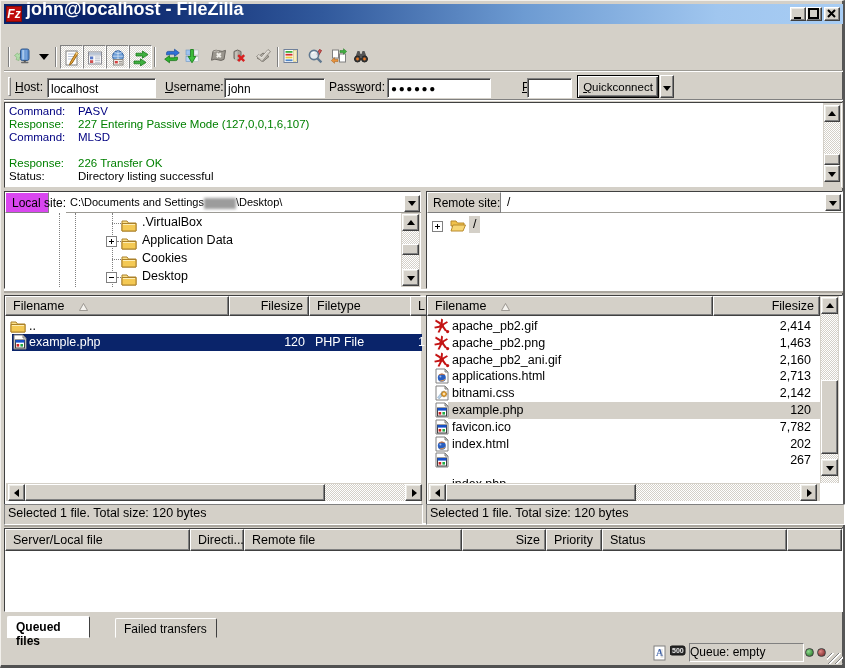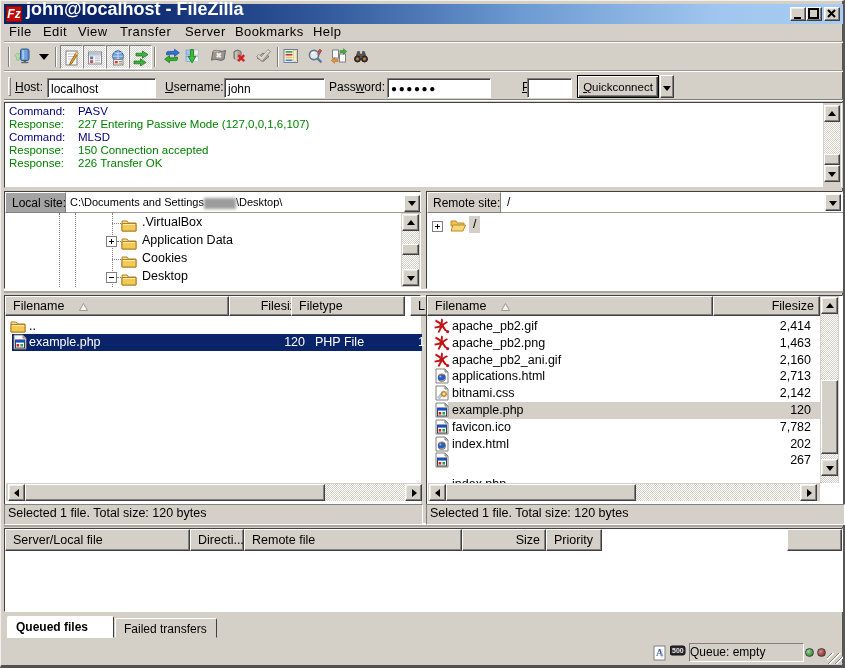--- a/index.html
+++ b/index.html
@@ -80,29 +80,20 @@
           <rect x="3" y="9" width="7" height="2" fill="#000"></rect>
         </svg></div>
     <div class="abs capbtn" style="left:802px;"><svg width="14" height="12">
           <rect x="2" y="1" width="9" height="9" fill="none" stroke="#000" stroke-width="2"></rect>
         </svg></div>
     <div class="abs capbtn" style="left:820px;"><svg width="14" height="12">
           <path d="M3 2 L10 9 M10 2 L3 9" stroke="#000" stroke-width="2"></path>
         </svg></div>
   </div>
 
-  <div id="menubar" class="abs">
-    <span style="left:5px;">File</span>
-    <span style="left:39px;">Edit</span>
-    <span style="left:74px;">View</span>
-    <span style="left:116px;">Transfer</span>
-    <span style="left:181px;">Server</span>
-    <span style="left:231px;">Bookmarks</span>
-    <span style="left:309px;">Help</span>
-  </div>
 
   <div id="toolbar" class="abs">
     <div class="sep" style="left:4px;"></div>
     <div class="ticon" style="left:10px;" id="ic-sitemgr"><svg width="16" height="16" viewBox="0 0 16 16">
           <path d="M0.5 7.5 l3 -2.5 1 1.5 2.5 -2 0.5 5 -2 -0.5 -0.5 3.5 -3 -1 1 -2 z" fill="#b2ddaa" stroke="#7ab070" stroke-width="0.6"></path>
           <rect x="6.5" y="1" width="8.5" height="11.5" rx="1.8" fill="#5b8fd0" stroke="#33598c"></rect>
           <rect x="8.2" y="2" width="2.2" height="9.5" fill="#a8c8ec"></rect>
           <rect x="11.4" y="2" width="1.4" height="9.5" fill="#7fa8dc"></rect>
           <rect x="9.8" y="12.5" width="2" height="1.5" fill="#555"></rect>
           <rect x="7" y="13.8" width="7.5" height="1.4" rx="0.7" fill="#6a6a6a"></rect>
@@ -215,36 +206,36 @@
     <div class="abs" style="left:573px;top:4px;width:82px;height:23px;background:#d4d0c8;border:1px solid #000;box-shadow:inset 1px 1px 0 #fff,inset -1px -1px 0 #404040,inset -2px -2px 0 #808080;text-align:center;line-height:22px;font-size:11.5px;"><u>Q</u>uickconnect</div>
     <div class="abs" style="left:656px;top:4px;width:14px;height:23px;background:#d4d0c8;border:1px solid;border-color:#fff #404040 #404040 #fff;box-shadow:inset -1px -1px 0 #808080;">
         <div class="tri down" style="left:2px;top:10px;"></div>
       </div>
   </div>
 
   <div id="log" class="abs">
     <div class="line c-cmd" style="top:2px;"><span class="lbl">Command:</span>PASV</div>
     <div class="line c-resp" style="top:15px;"><span class="lbl">Response:</span>227 Entering Passive Mode (127,0,0,1,6,107)</div>
     <div class="line c-cmd" style="top:28px;"><span class="lbl">Command:</span>MLSD</div>
-    <div class="line c-resp" style="top:41px;"><span class="lbl">Response:</span>150 Connection accepted</div>
     <div class="line c-resp" style="top:54px;"><span class="lbl">Response:</span>226 Transfer OK</div>
+    <div class="line" style="top:67px;"><span class="lbl">Status:</span>Directory listing successful</div>
     <div class="abs" style="left:818px;top:0;width:18px;height:84px;background:#d4d0c8;">
       <div class="sbbtn" style="left:1px;top:2px;width:16px;height:17px;">
           <div class="tri up" style="left:3px;top:5px;"></div>
         </div>
       <div class="track" style="left:1px;top:19px;width:16px;height:60px;"></div>
       <div class="thumb" style="left:1px;top:51px;width:16px;height:11px;"></div>
       <div class="sbbtn" style="left:1px;top:62px;width:16px;height:17px;">
           <div class="tri down" style="left:3px;top:6px;"></div>
         </div>
     </div>
   </div>
 
   <div class="abs" style="left:3px;top:190px;width:417px;height:98px;border:1px solid;border-color:#404040 #fff #fff #404040;background:#fff;">
-    <div class="abs" style="left:0;top:0;width:61px;height:21px;background:#a3a3a3;line-height:20px;padding-left:6px;white-space:nowrap;border:1px solid;border-color:#fff #808080 #808080 #fff;">Local site:</div>
+    <div class="abs" style="left:0;top:0;width:44px;height:21px;background:#d946ef;line-height:20px;padding-left:6px;white-space:nowrap;border:1px solid;border-color:#fff #808080 #808080 #fff;">Local site:</div>
     <div class="abs" style="left:61px;top:0;width:355px;height:21px;background:#fff;border-bottom:1px solid #9c9a94;line-height:20px;padding-left:4px;font-size:11px;white-space:nowrap;overflow:hidden;">C:\Documents and Settings<span style="display:inline-block;width:32px;height:11px;background:#9c9c9c;filter:blur(1.5px);vertical-align:middle;"></span>\Desktop\</div>
     <div class="combobtn" style="left:399px;top:3px;width:16px;height:17px;">
         <div class="tri down" style="left:3px;top:5px;"></div>
       </div>
   </div>
 
   <div class="abs" style="left:4px;top:212px;width:396px;height:74px;overflow:hidden;background:#fff;">
     <div class="dotv" style="left:54px;top:0;height:74px;"></div>
     <div class="dotv" style="left:70px;top:0;height:74px;"></div>
     <div class="dotv" style="left:107px;top:0;height:74px;"></div>
@@ -313,21 +304,21 @@
     <div class="treerow" style="left:42px;top:24px;background:#d4d0c8;padding:0 4px;height:17px;line-height:17px;">/</div>
   </div>
   <div class="abs" style="left:3px;top:288px;width:839px;height:4px;background:linear-gradient(#ffffff 0 2px,#aaa69e 2px 4px);"></div>
   <div class="abs" style="left:3px;top:522px;width:839px;height:4px;background:linear-gradient(#ffffff 0 2px,#aaa69e 2px 4px);"></div>
 
   <div class="abs" style="left:3px;top:294px;width:417px;height:229px;background:#fff;border:1px solid;border-color:#404040 #fff #fff #404040;">
     <div class="hdr" style="left:0;top:0;width:224px;">Filename<svg style="position:absolute;top:6px;left:73px;" width="9" height="8" viewBox="0 0 9 8">
           <path d="M4.5 0.5 L8.5 7.5 H0.5 z" fill="#f4f2ee" stroke="#8a8680" stroke-width="0.8"></path>
         </svg></div>
     <div class="hdr" style="left:224px;top:0;width:80px;text-align:right;">Filesize</div>
-    <div class="hdr" style="left:286px;top:0;width:114px;">Filetype</div>
+    <div class="hdr" style="left:304px;top:0;width:114px;">Filetype</div>
     <div class="hdr" style="left:405px;top:0;width:32px;">L</div>
     <div class="listrow" style="left:2px;top:22px;width:410px;">
         <span class="icon16 fic-folder" style="left:3px;top:0;"><svg width="16" height="16" viewBox="0 0 16 16">
             <path d="M1 4 h5 l1.5 2 H15 v8 H1 z" fill="#fbe088" stroke="#ab8028"></path>
             <path d="M1 6.5 H15 V14 H1 z" fill="#f4c954" stroke="#ab8028"></path>
             <path d="M2 7.5 H14" stroke="#fdeeb8"></path>
           </svg></span>
         <span style="position:absolute;left:22px;">..</span>
       </div>
     <div class="listrow" style="left:7px;top:38px;width:410px;background:#0a246a;color:#fff;">
@@ -515,24 +506,25 @@
     </div>
     <div class="selstatus" style="left:-1px;top:208px;width:419px;">Selected 1 file. Total size: 120 bytes</div>
   </div>
 
   <div class="abs" style="left:3px;top:527px;width:839px;height:84px;background:#fff;border:1px solid;border-color:#404040 #fff #fff #404040;">
     <div class="hdr" style="left:0;top:0;width:185px;height:22px;line-height:20px;">Server/Local file</div>
     <div class="hdr" style="left:185px;top:0;width:54px;height:22px;line-height:20px;">Directi...</div>
     <div class="hdr" style="left:239px;top:0;width:218px;height:22px;line-height:20px;">Remote file</div>
     <div class="hdr" style="left:457px;top:0;width:84px;height:22px;line-height:20px;text-align:right;">Size</div>
     <div class="hdr" style="left:541px;top:0;width:56px;height:22px;line-height:20px;">Priority</div>
+    <div class="hdr" style="left:597px;top:0;width:185px;height:22px;line-height:20px;">Status</div>
     <div class="hdr" style="left:782px;top:0;width:55px;height:22px;"></div>
   </div>
 
-  <div class="tab abs" style="left:6px;top:615px;width:107px;background:#fff;font-weight:bold;border-bottom-color:#fff;height:22px;">Queued files</div>
+  <div class="tab abs" style="left:6px;top:615px;width:83px;background:#fff;font-weight:bold;border-bottom-color:#fff;height:22px;">Queued files</div>
   <div class="tab abs" style="left:114px;top:617px;width:102px;">Failed transfers</div>
 
   <div class="abs" style="left:3px;top:640px;width:839px;height:24px;">
     <div class="icon16" style="left:649px;top:4px;" id="ic-ascii"><svg width="14" height="16" viewBox="0 0 14 16">
           <rect x="1" y="1" width="11" height="14" fill="#fff" stroke="#808080"></rect>
           <text x="3" y="11" font-family="Liberation Serif" font-size="10" font-weight="bold" fill="#3a5fa8">A</text>
           <path d="M9 4 v8 M7.5 12 h3" stroke="#c8c8c8" stroke-width="0.8"></path>
         </svg></div>
     <div class="icon16" style="left:666px;top:4px;" id="ic-speed"><svg width="16" height="12" viewBox="0 0 16 12">
           <rect x="0" y="1" width="15" height="9" rx="2" fill="#2a2a2a" stroke="#111"></rect>

